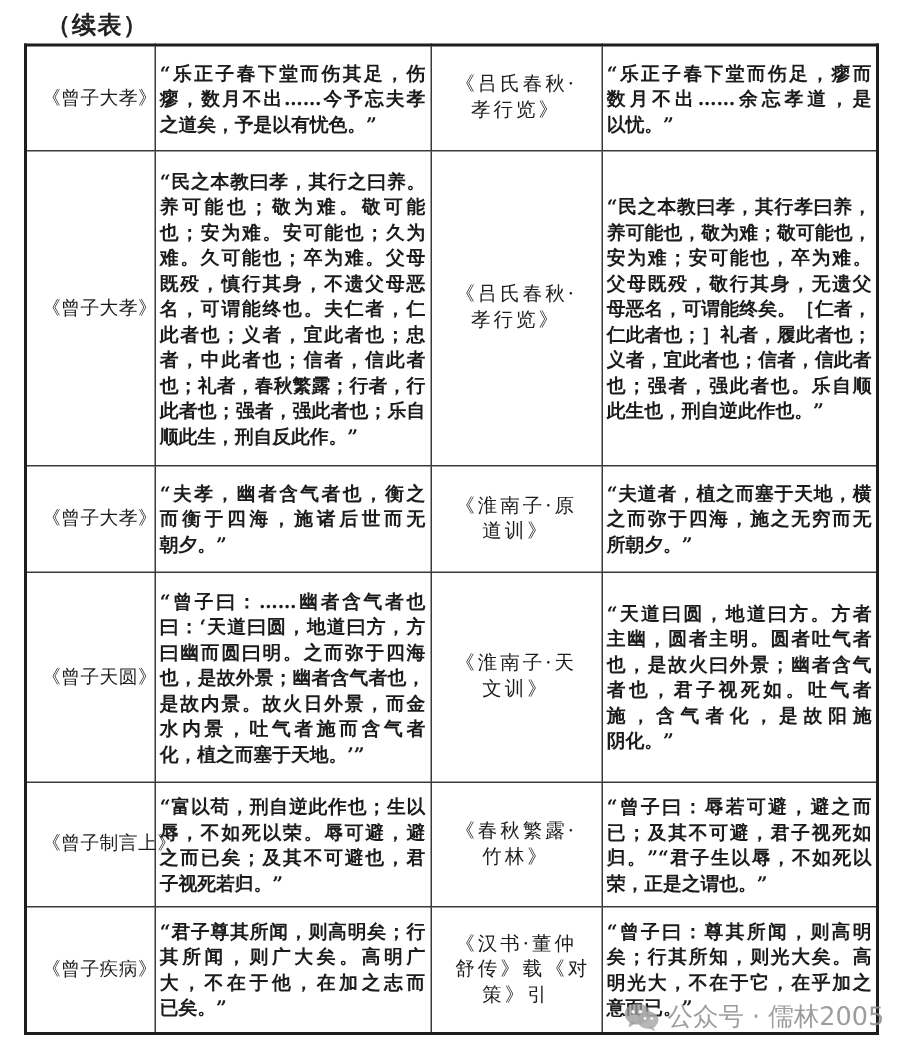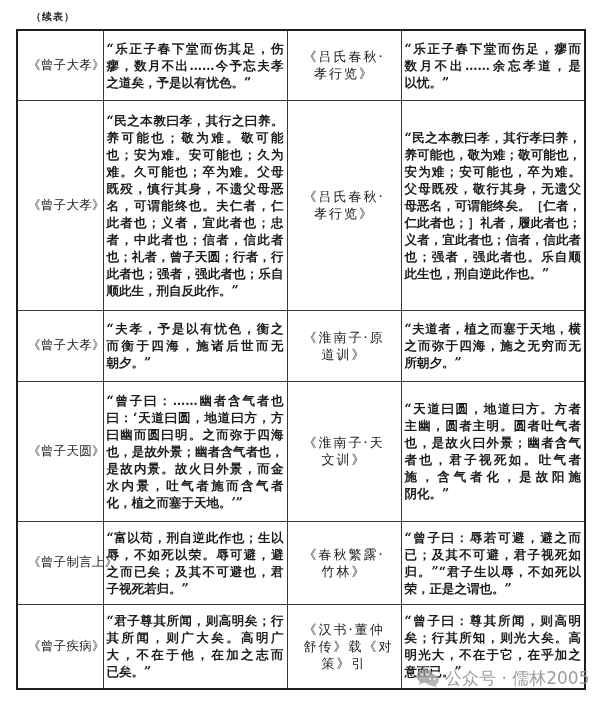--- a/index.html
+++ b/index.html
@@ -12,21 +12,21 @@
       height: 702px;
       position: relative;
       overflow: hidden;
       font-family: "DejaVu Serif", "Liberation Serif", serif;
       color: #1c1c1c;
     }
     .caption {
       position: absolute;
       left: 31px;
       top: 9px;
-      font-size: 10px;
+      font-size: 16px;
       font-weight: bold;
       letter-spacing: 1px;
       line-height: 16px;
       color: #222;
     }
     table.cmp {
       position: absolute;
       left: 16px;
       top: 29px;
       width: 568px;
@@ -145,21 +145,21 @@
       <td class="c-txt">
           <div class="lines">
             <div class="line">“民之本教曰孝，其行之曰养。</div>
             <div class="line">养可能也；敬为难。敬可能</div>
             <div class="line">也；安为难。安可能也；久为</div>
             <div class="line">难。久可能也；卒为难。父母</div>
             <div class="line">既殁，慎行其身，不遗父母恶</div>
             <div class="line">名，可谓能终也。夫仁者，仁</div>
             <div class="line">此者也；义者，宜此者也；忠</div>
             <div class="line">者，中此者也；信者，信此者</div>
-            <div class="line">也；礼者，曾子天圆；行者，行</div>
+            <div class="line">也；礼者，春秋繁露；行者，行</div>
             <div class="line">此者也；强者，强此者也；乐自</div>
             <div class="line">顺此生，刑自反此作。”</div>
           </div>
         </td>
       <td class="c-par">
           <div class="lines center">
             <div class="line">《吕氏春秋·</div>
             <div class="line">孝行览》</div>
           </div>
         </td>
@@ -176,21 +176,21 @@
             <div class="line">此生也，刑自逆此作也。”</div>
           </div>
         </td>
     </tr>
     <tr class="r3">
       <td class="c-src">
           <div class="src-title">《曾子大孝》</div>
         </td>
       <td class="c-txt">
           <div class="lines">
-            <div class="line">“夫孝，予是以有忧色，衡之</div>
+            <div class="line">“夫孝，幽者含气者也，衡之</div>
             <div class="line">而衡于四海，施诸后世而无</div>
             <div class="line">朝夕。”</div>
           </div>
         </td>
       <td class="c-par">
           <div class="lines center">
             <div class="line">《淮南子·原</div>
             <div class="line">道训》</div>
           </div>
         </td>

